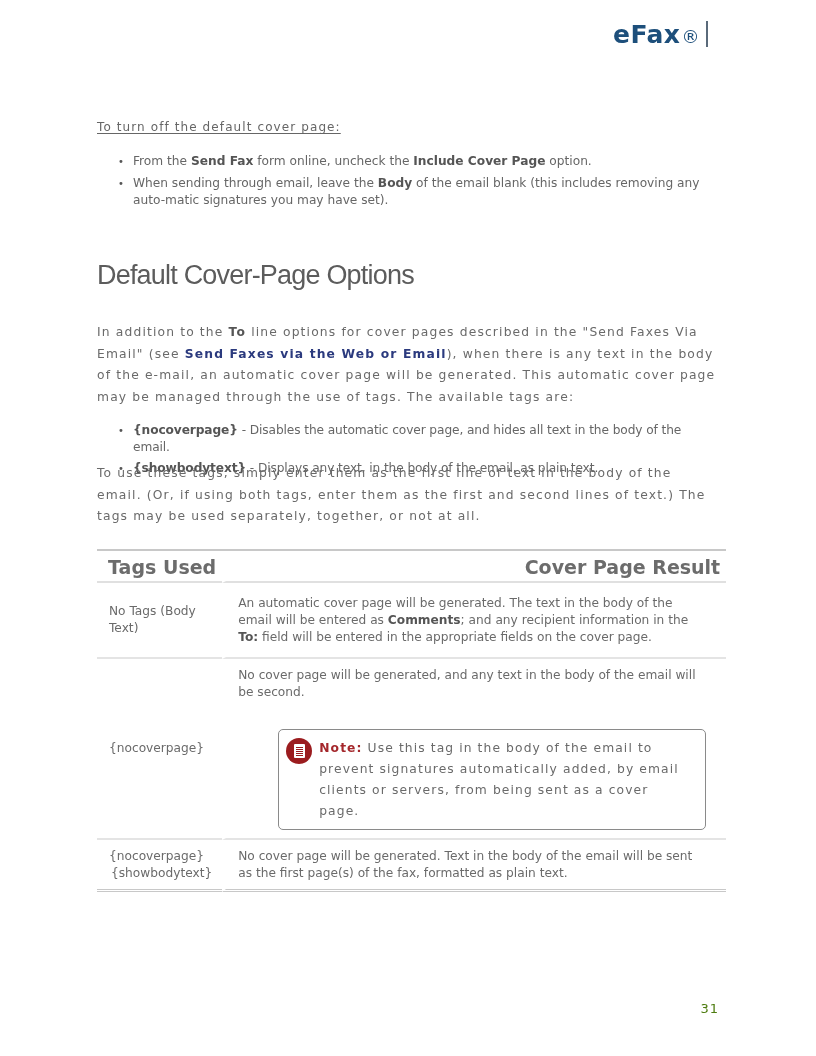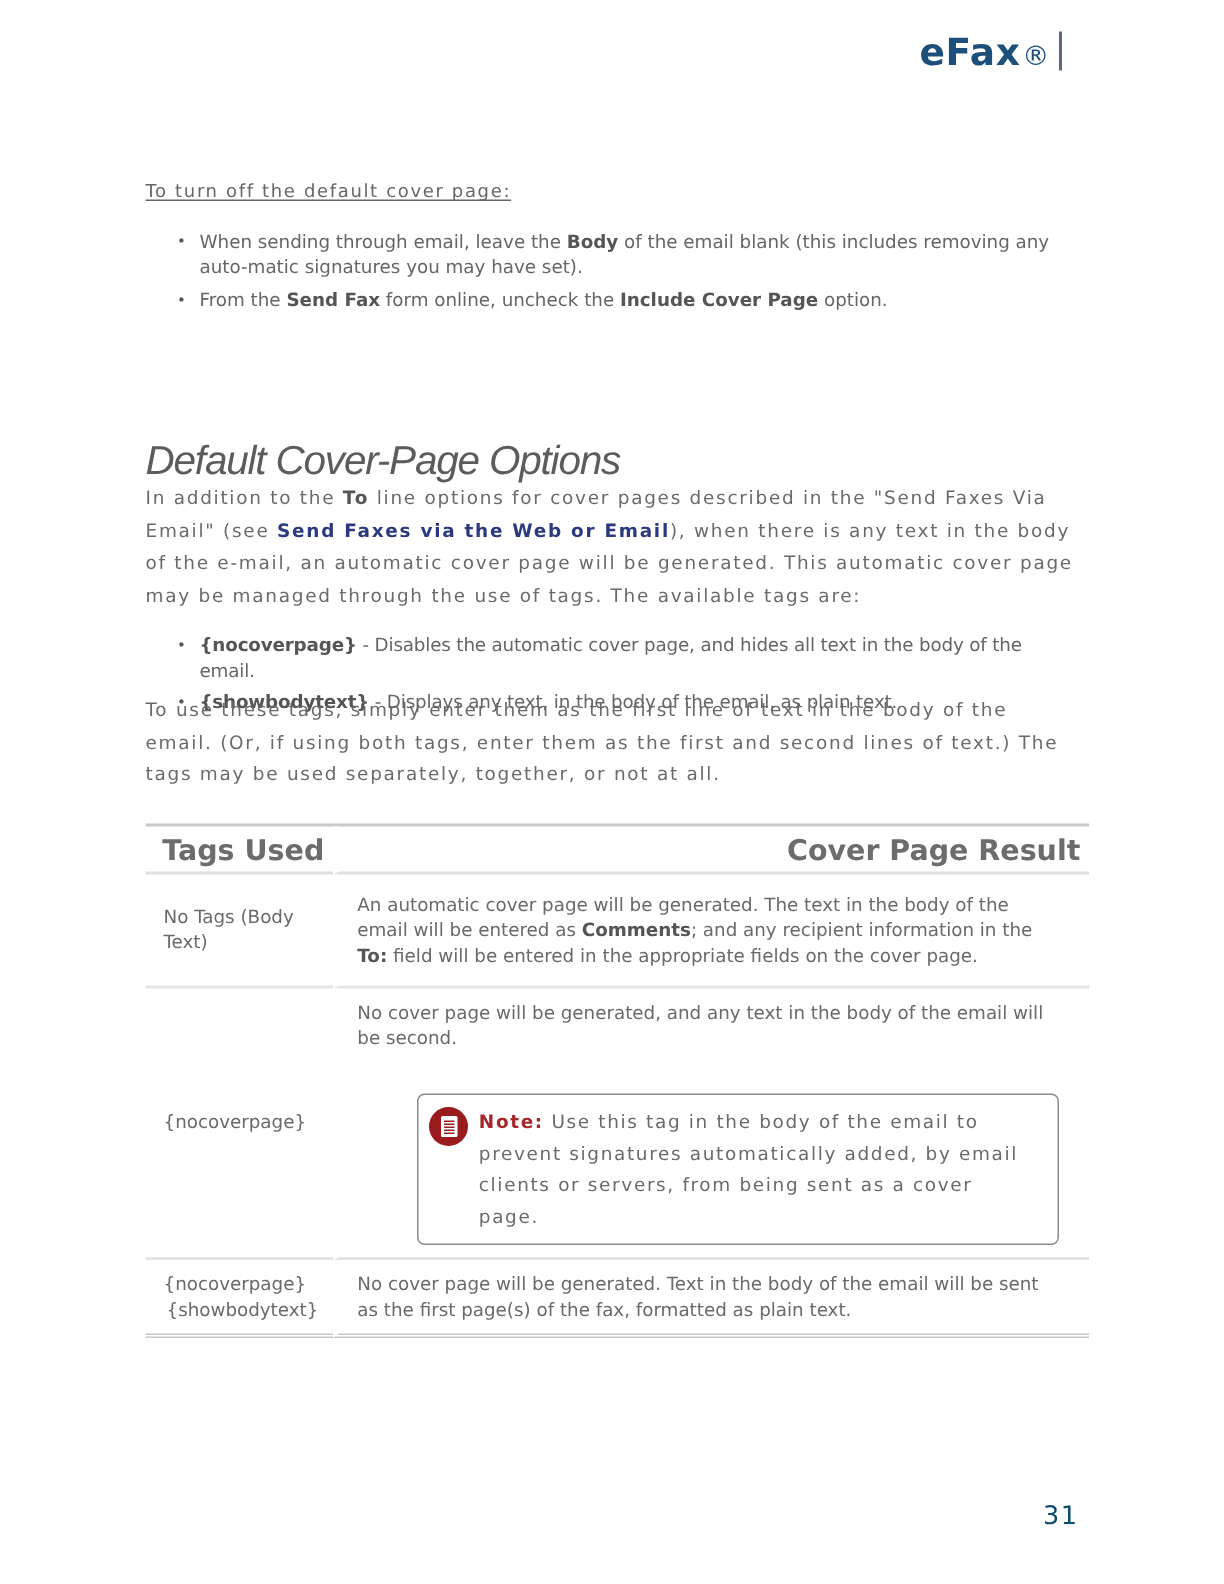--- a/index.html
+++ b/index.html
@@ -18,22 +18,22 @@
                text-decoration: underline; text-underline-offset: 2px; }
 
     ul.bullets { list-style: none; margin: 0; padding: 0; }
     ul.bullets li { position: relative; padding-left: 36px; font-size: 12.2px; line-height: 17px; color: #666; }
     ul.bullets li::before { content: "•"; position: absolute; left: 21px; top: 0; font-size: 10px; color: #555; }
     b { color: #555; }
 
     .list1 { top: 153px; }
     .list1 li { margin-bottom: 5px; }
 
-    .h1 { position: absolute; top: 292px; left: 97px; font-family: "Liberation Sans", sans-serif; font-size: 27px;
-          color: #5c5c5c; letter-spacing: -0.8px; font-style: italic; }
+    .h1 { position: absolute; top: 260px; left: 97px; font-family: "Liberation Sans", sans-serif; font-size: 27px;
+          color: #5c5c5c; letter-spacing: -0.8px; }
 
     .para { font-size: 12.3px; line-height: 21.5px; letter-spacing: 1.15px; color: #6a6a6a; }
     .para1 { top: 322px; }
     .link { color: #2b3a7e; font-weight: bold; }
 
     .list2 { top: 422px; }
     .list2 li { margin-bottom: 4px; letter-spacing: -0.1px; }
 
     .para2 { top: 463px; }
 
@@ -56,35 +56,35 @@
     .note { margin: 28px 0 0 40px; width: 372px; border: 1px solid #8a8a8a; border-radius: 5px;
             padding: 8px 14px 7px 40px; position: relative; }
     .note-icon { position: absolute; left: 7px; top: 8px; width: 26px; height: 26px; border-radius: 50%;
                  background: #9b1c1f; display: flex; align-items: center; justify-content: center; }
     .note-icon .doc { width: 11px; height: 14px; background: #fff; border-radius: 1px; position: relative; }
     .note-icon .doc::before { content: ""; position: absolute; left: 2px; right: 2px; top: 3px; height: 1px; background: #9b1c1f;
                               box-shadow: 0 2px 0 #9b1c1f, 0 4px 0 #9b1c1f, 0 6px 0 #9b1c1f, 0 8px 0 #9b1c1f; }
     .note-text { font-size: 12.3px; line-height: 21px; letter-spacing: 1.1px; color: #6a6a6a; }
     .note-label { color: #a4272b; font-weight: bold; }
 
-    .pagenum { position: absolute; top: 1001px; right: 97px; font-size: 17px; color: #0c4a6e; letter-spacing: 1px; }
+    .pagenum { position: absolute; top: 1001px; right: 97px; font-size: 13px; color: #4d7c0f; letter-spacing: 1px; }
   </style>
 </head>
 <body>
 
 <div class="header">
   <span class="brand"><span>eFax</span><span class="reg">®</span></span>
   <span class="sep"></span>
 </div>
 
 <div class="subhead">To turn off the default cover page:</div>
 
 <ul class="bullets page list1">
+  <li><span>From the </span><b>Send Fax</b><span> form online, uncheck the </span><b>Include Cover Page</b><span> option.</span></li>
   <li><span>When sending through email, leave the </span><b>Body</b><span> of the email blank (this includes removing any auto-matic signatures you may have set).</span></li>
-  <li><span>From the </span><b>Send Fax</b><span> form online, uncheck the </span><b>Include Cover Page</b><span> option.</span></li>
 </ul>
 
 <div class="h1">Default Cover-Page Options</div>
 
 <div class="page para para1"><span>In addition to the </span><b>To</b><span> line options for cover pages described in the "Send Faxes Via Email" (see </span><a class="link">Send Faxes via the Web or Email</a><span>), when there is any text in the body of the e-mail, an automatic cover page will be generated. This automatic cover page may be managed through the use of tags. The available tags are:</span></div>
 
 <ul class="bullets page list2">
   <li><b>{nocoverpage}</b><span> - Disables the automatic cover page, and hides all text in the body of the email.</span></li>
   <li><b>{showbodytext}</b><span> - Displays any text, in the body of the email, as plain text.</span></li>
 </ul>

